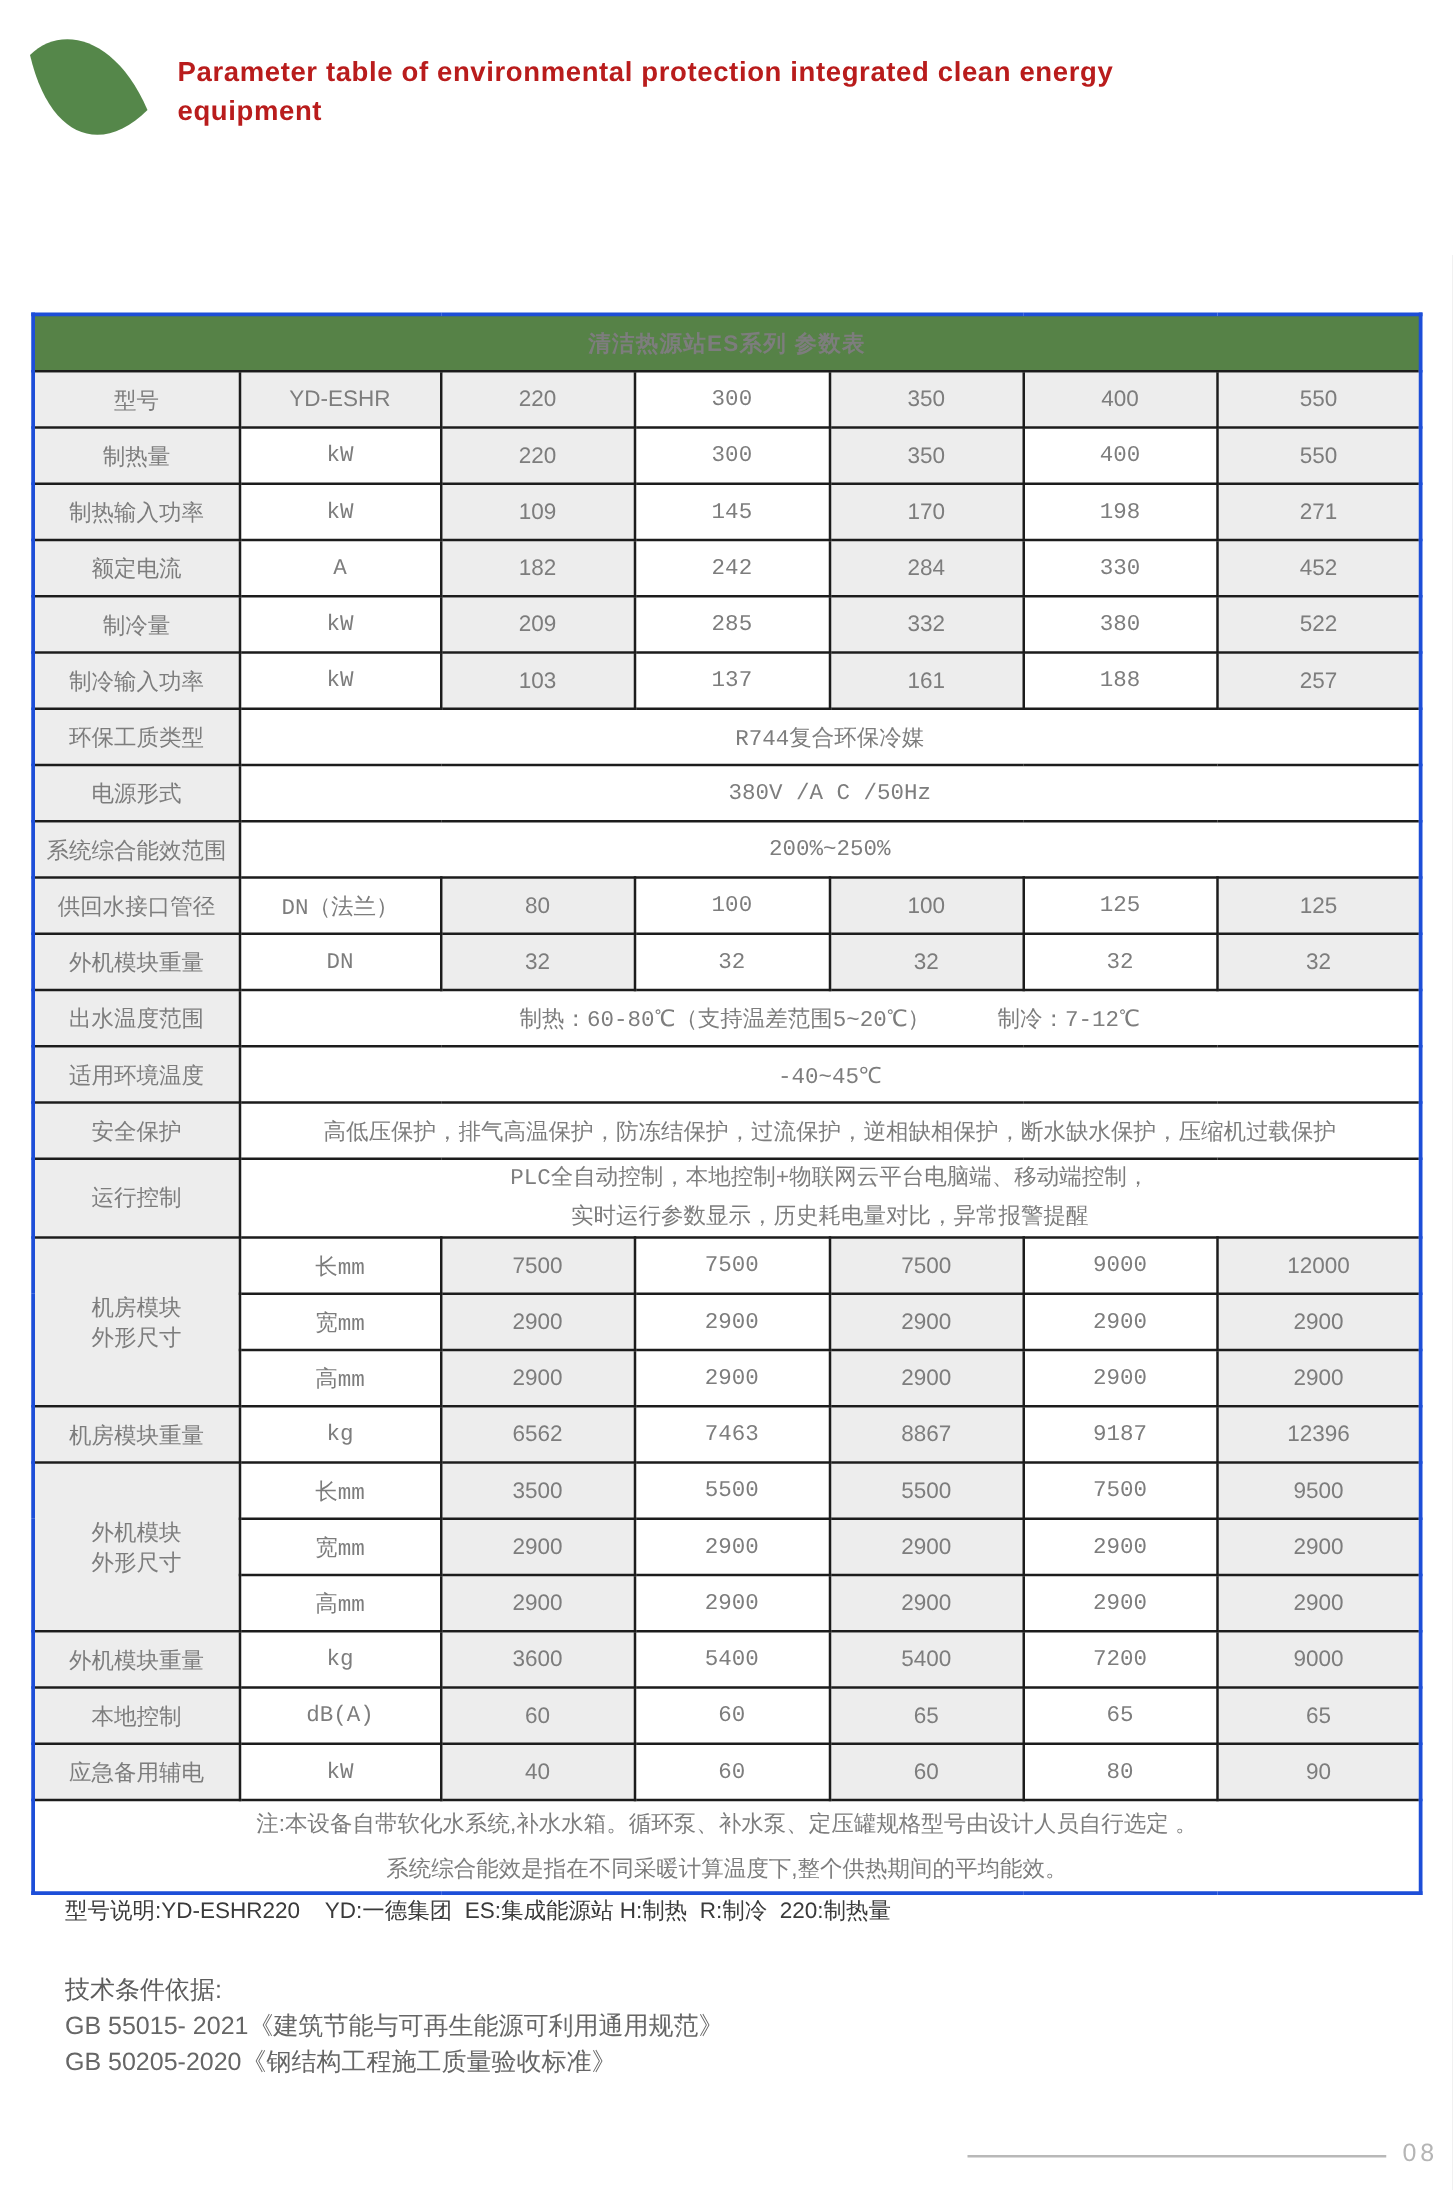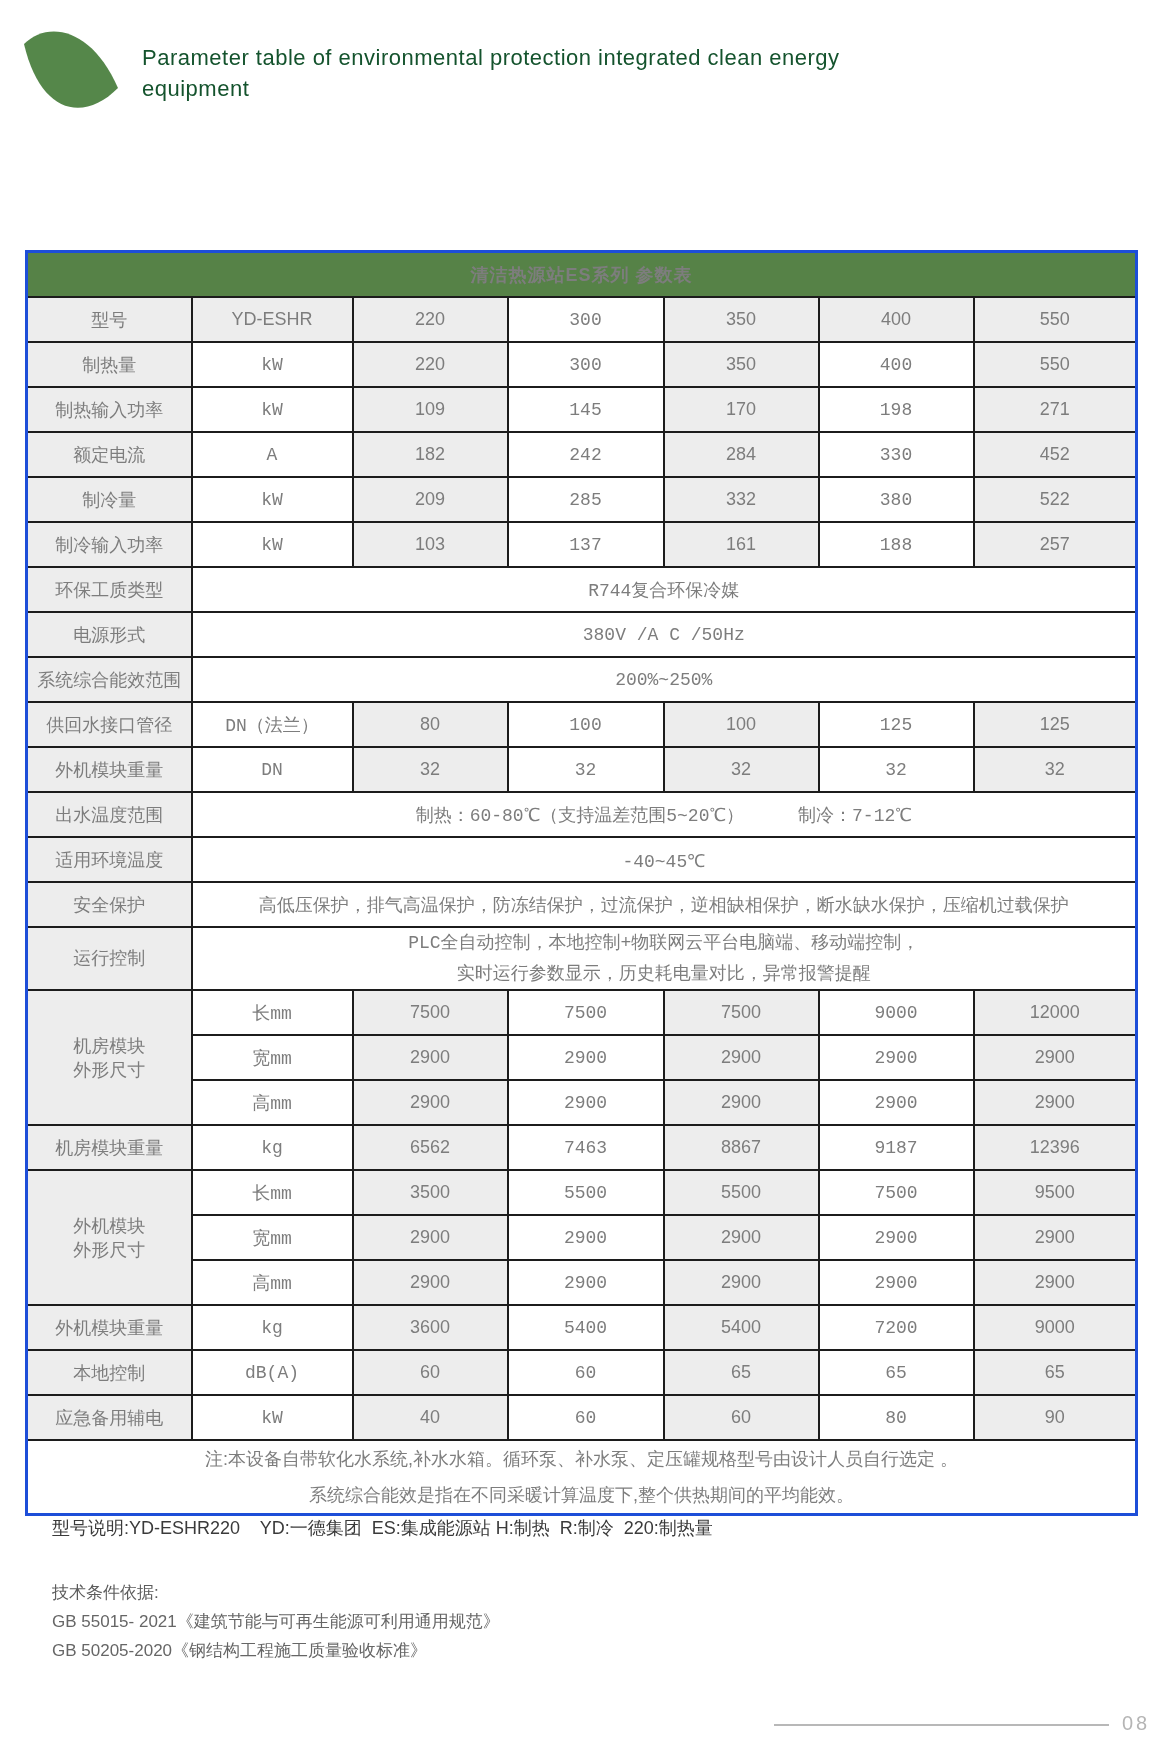--- a/index.html
+++ b/index.html
@@ -4,21 +4,21 @@
 <style>
   html,body{margin:0;padding:0;background:#e8e8e8;}
   .page{
     position:relative;width:1162px;height:1752px;margin:0 auto;background:#ffffff;
     font-family:"Liberation Sans","DejaVu Sans",sans-serif;overflow:hidden;
   }
   
   .leaf{position:absolute;left:20px;top:28px;width:102px;height:92px;}
   .doc-title{
     position:absolute;left:142px;top:42px;width:880px;
-    font-size:22px;font-weight:400;color:#14532d;line-height:31px;letter-spacing:0.5px;
+    font-size:22px;font-weight:700;color:#b91c1c;line-height:31px;letter-spacing:0.5px;
   }
   
   .tbl-wrap{position:absolute;left:25px;top:250px;width:1110px;}
   table.param{border-collapse:collapse;table-layout:fixed;width:1110px;border:3px solid #1d4ed8;}
   table.param td{
     border:2px solid #1c1c1c;height:43px;text-align:center;vertical-align:middle;
     font-size:18px;color:#7d7d7d;padding:0 4px;overflow:hidden;white-space:pre-line;
   }
   td.banner{
     height:54px;background:#568247;color:#ffffff;font-size:25px;font-weight:700;letter-spacing:1px;
@@ -30,21 +30,21 @@
   td.tall{height:84px;line-height:1.7;}
   td.note{
     height:88px;background:#ffffff;text-align:left;padding:10px 0 10px 26px;
     color:#4a4a4a;font-size:16.5px;line-height:2.0;white-space:pre-line;
   }
   
   .model-exp{
     position:absolute;left:52px;top:1516px;width:1050px;
     font-size:18px;color:#3a3a3a;white-space:pre;
   }
-  .tech{position:absolute;left:52px;top:1578px;width:1000px;color:#666666;font-size:17px;line-height:29px;}
+  .tech{position:absolute;left:52px;top:1578px;width:1000px;color:#666666;font-size:20px;line-height:29px;}
   .tech .t-head{color:#5c5c5c;}
   
   .footer-rule{position:absolute;left:774px;top:1724px;width:335px;height:0;border-top:2px solid #b8b8b8;}
   .page-num{
     position:absolute;left:1122px;top:1712px;font-size:20px;color:#b5b5b5;letter-spacing:3px;
   }
 </style>
 </head>
 <body>
 

